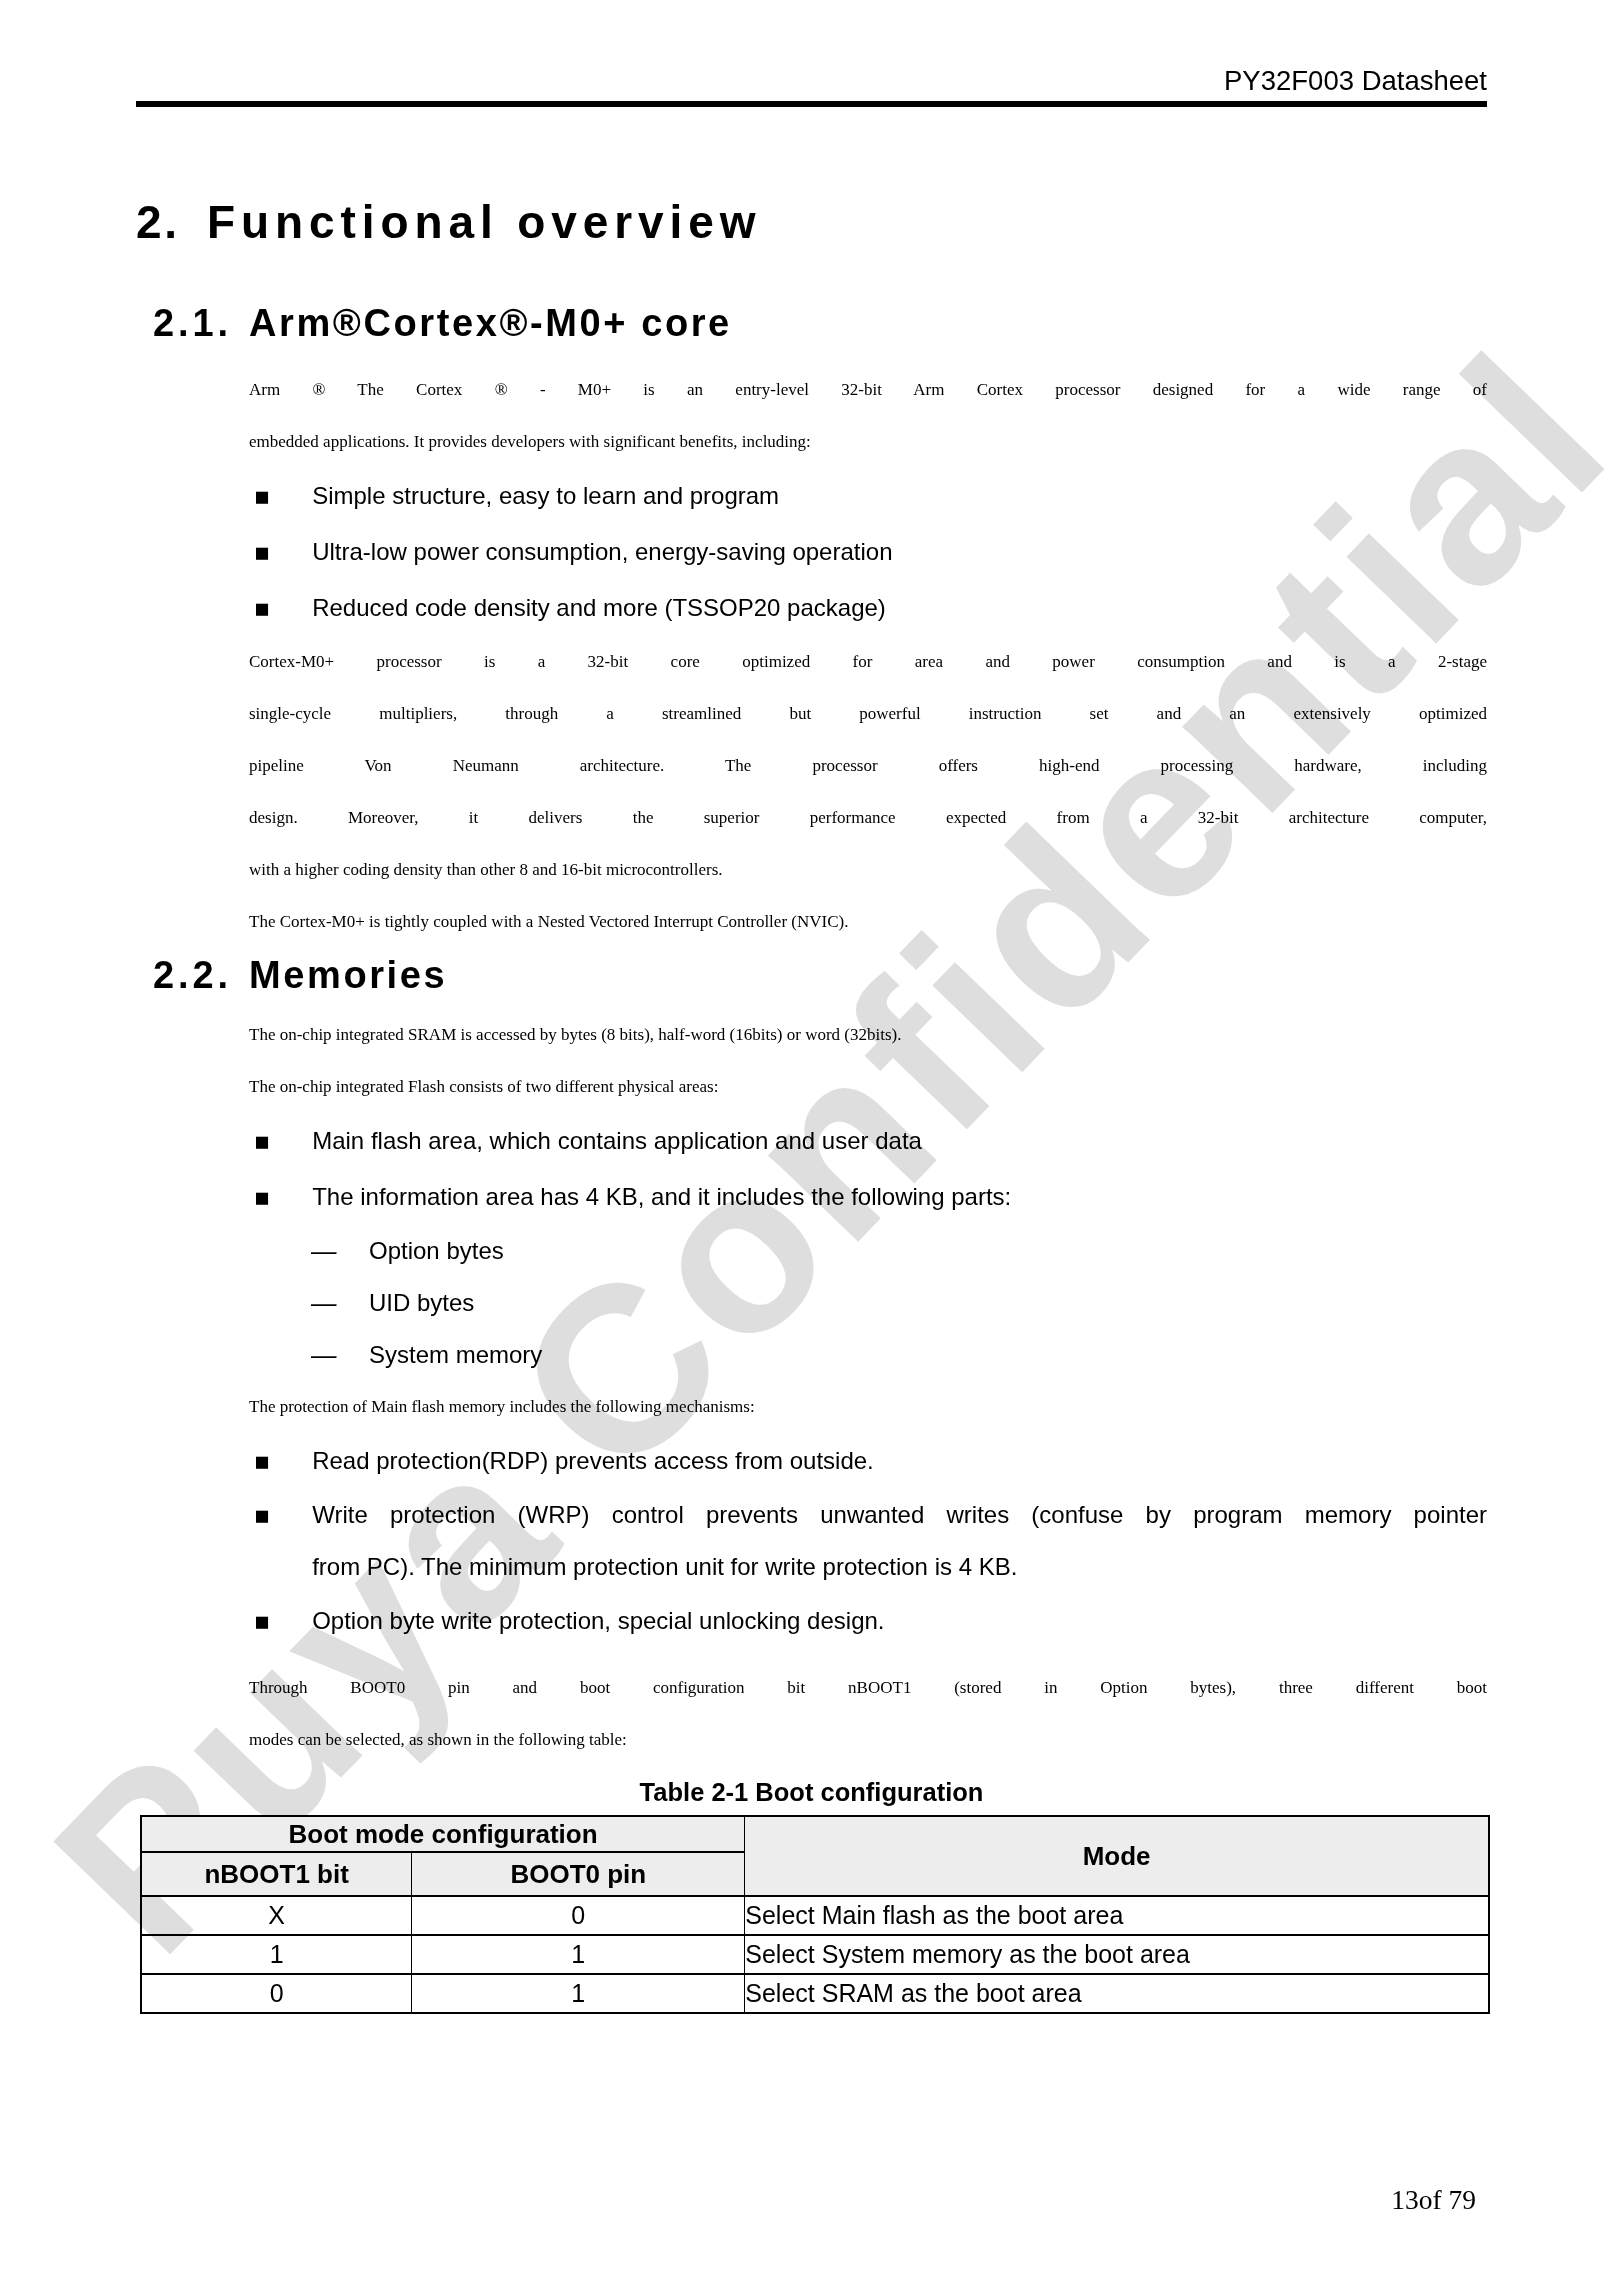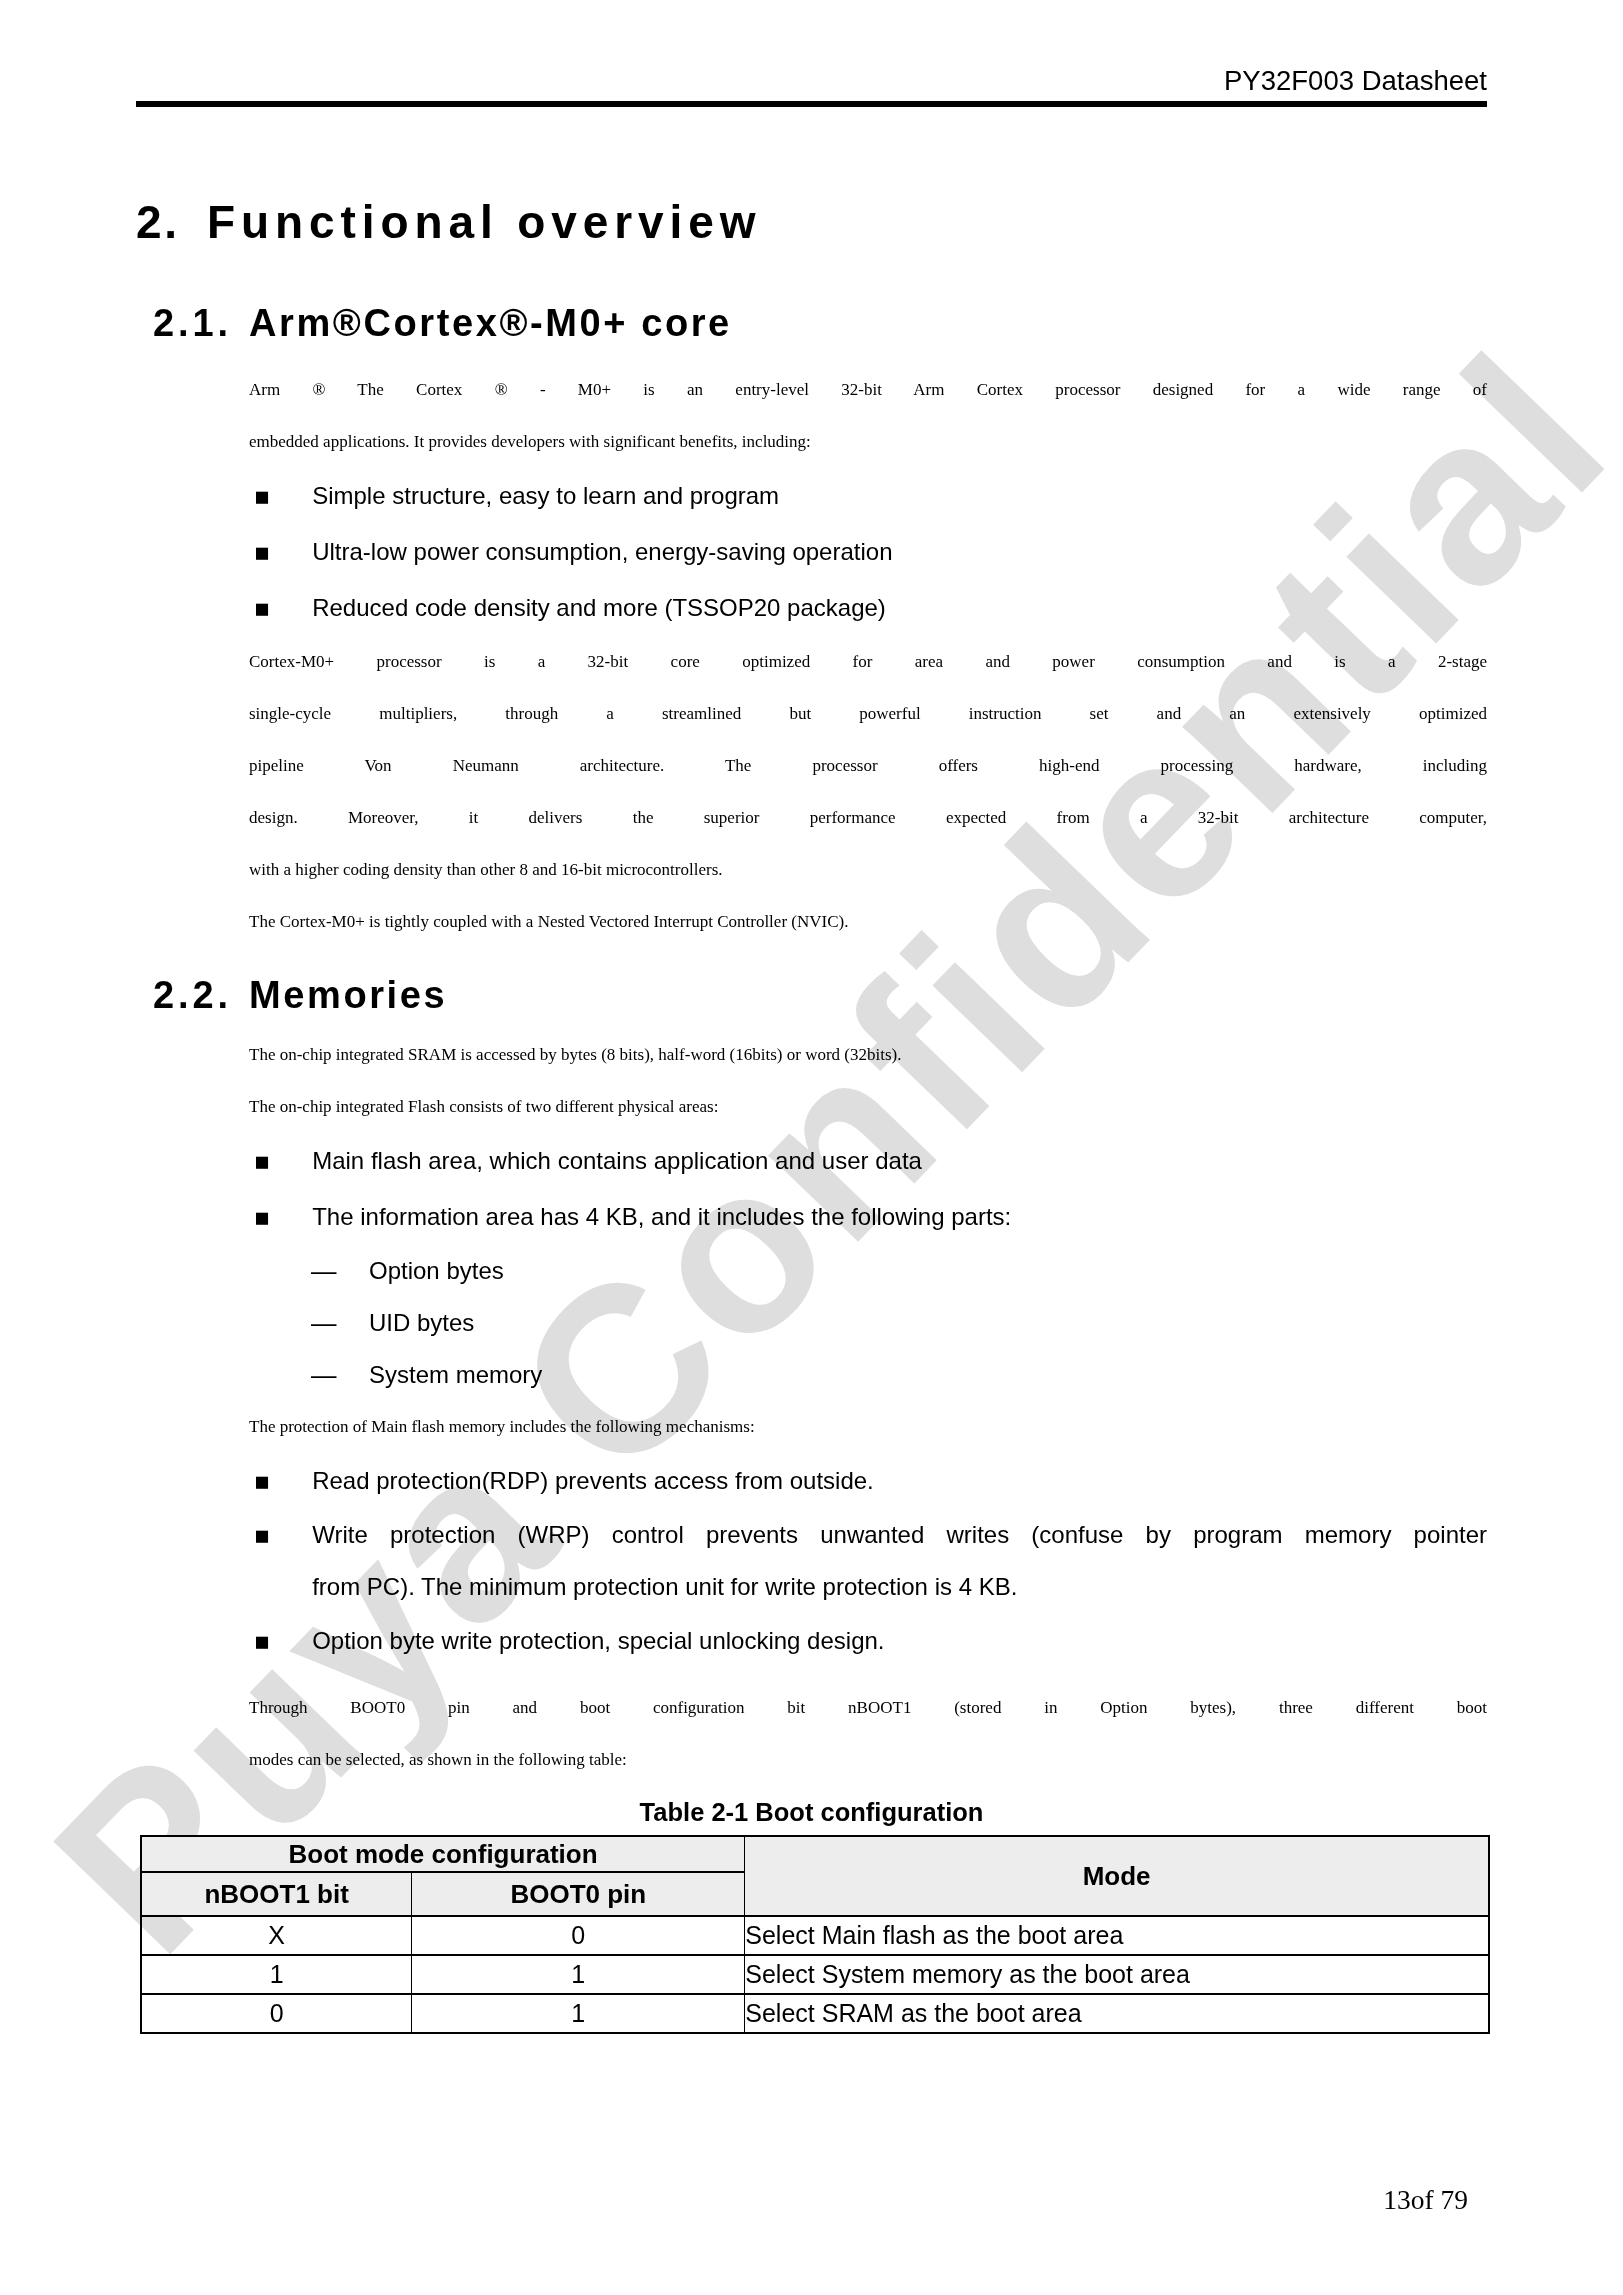--- a/index.html
+++ b/index.html
@@ -62,21 +62,21 @@
   table.boot { border:2.6px solid #000; }
   table.boot th { background:#ededed; font-size:26px; font-weight:bold; text-align:center; }
   table.boot th.group { height:34px; }
   table.boot th.sub { height:42px; }
   table.boot td { height:37px; font-size:25px; }
   td.cc { text-align:center; }
   td.cl { text-align:left; padding-left:11.8px; }
 
   .footer {
     position:absolute; top:2184px; left:0; width:1468px; text-align:right;
-    font-family:"Liberation Serif", serif; font-size:27.5px; z-index:1;
+    font-family:"Liberation Serif", serif; font-size:27.5px; z-index:1;padding-left:8px;
   }
 </style>
 </head>
 <body>
 
 <div class="page">
 
   <div class="watermark">Puya Confidential</div>
 
   <div class="doc-header">
@@ -113,21 +113,21 @@
     </div>
 
     <div class="pline j">Cortex-M0+ processor is a 32-bit core optimized for area and power consumption and is a 2-stage</div>
     <div class="pline j">single-cycle multipliers, through a streamlined but powerful instruction set and an extensively optimized</div>
     <div class="pline j">pipeline Von Neumann architecture. The processor offers high-end processing hardware, including</div>
     <div class="pline j">design. Moreover, it delivers the superior performance expected from a 32-bit architecture computer,</div>
     <div class="pline">with a higher coding density than other 8 and 16-bit microcontrollers.</div>
 
     <div class="pline">The Cortex-M0+ is tightly coupled with a Nested Vectored Interrupt Controller (NVIC).</div>
 
-    <div class="h2" style="margin-top:24px">
+    <div class="h2" style="margin-top:4px">
       <span class="h2-num">2.2.</span>
       <span>Memories</span>
     </div>
 
     <div class="pline" style="margin-top:11px">The on-chip integrated SRAM is accessed by bytes (8 bits), half-word (16bits) or word (32bits).</div>
     <div class="pline">The on-chip integrated Flash consists of two different physical areas:</div>
 
     <div class="brow">
       <span class="bmark">■</span>
       <span class="btext">Main flash area, which contains application and user data</span>

